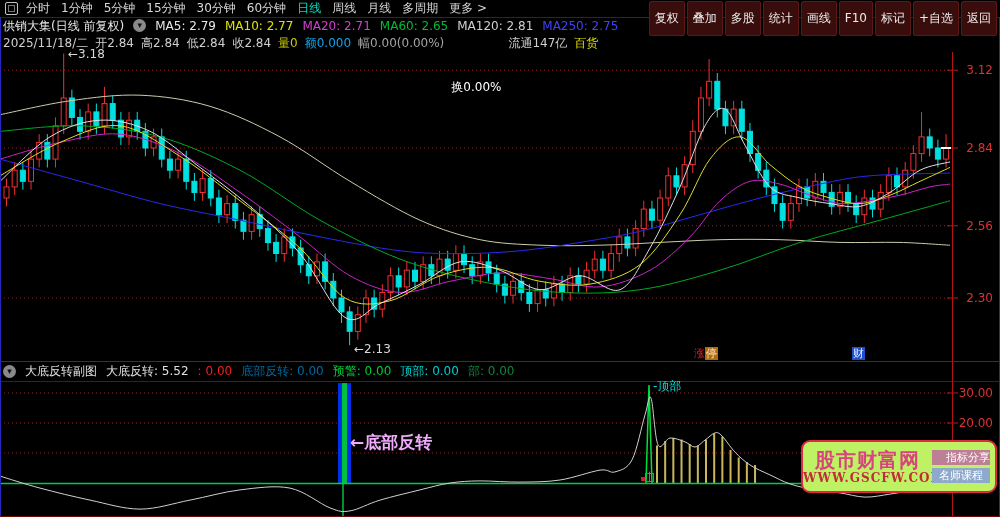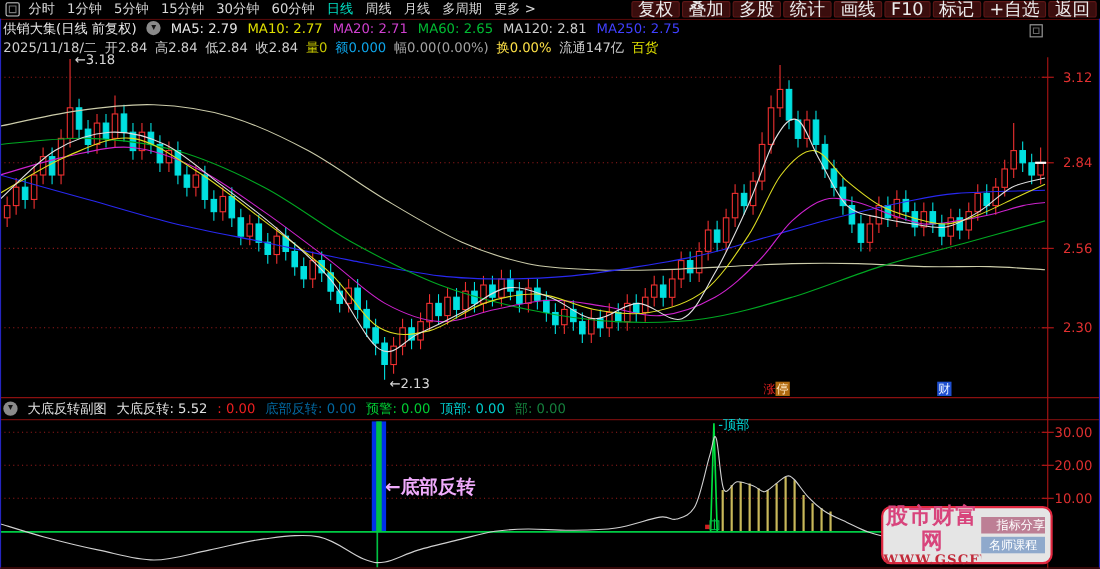--- a/index.html
+++ b/index.html
@@ -6,21 +6,21 @@
   .screen{position:relative;width:1000px;height:517px;background:#000;overflow:hidden;
           font-family:"DejaVu Sans","Liberation Sans",sans-serif;user-select:none}
   
   .menubar{position:absolute;top:0;left:0;width:100%;height:17px;background:#000;z-index:5}
   .winicon{position:absolute;left:5px;top:2px;width:11px;height:11px;border:1px solid #c0c0c0;
            border-radius:2px;box-shadow:inset 0 0 0 2px #000,inset 0 0 0 3px #777}
   .menu-left{position:absolute;left:26px;top:0;display:flex;gap:11px;font-size:12px;
              line-height:17px;color:#d8d8d8;white-space:nowrap}
   .mi.sel{color:#00e0c4}
   .menu-right{position:absolute;right:3px;top:1px;display:flex;gap:2px}
-  .mbtn{font-size:16px;line-height:13px;height:13px;padding:0 5px;background:#3a0d0d;
+  .mbtn{font-size:12px;line-height:13px;height:13px;padding:10px 5px;background:#3a0d0d;
         border:1px solid #5d1717;color:#ececec;border-radius:2px;white-space:nowrap}
   
   .infoline1{position:absolute;left:3px;top:19px;display:flex;gap:9px;font-size:12px;
              line-height:15px;align-items:flex-start;white-space:nowrap;z-index:4;color:#e8e8e8}
   .infoline2{position:absolute;left:3px;top:36px;display:flex;gap:7px;font-size:12px;
              line-height:15px;white-space:nowrap;z-index:4}
   .ddicon{display:inline-block;width:13px;height:13px;border-radius:50%;background:#8a8a8a;
           color:#111;font-size:9px;line-height:13px;text-align:center;flex:0 0 auto}
   .panelicon{position:absolute;left:936px;top:22px;width:10px;height:10px;border:1px solid #999;
              box-shadow:inset 0 0 0 2px #000,inset 0 0 0 3px #666;z-index:4}
@@ -33,21 +33,21 @@
   .zt-ting{background:#b06a10;color:#ffe9c4;padding:0 1px}
   .flag-cai{position:absolute;left:852px;top:347px;font-size:11px;line-height:13px;
             background:#1e4fd0;color:#e8f0ff;padding:0 1px;z-index:3}
   
   .subheader{position:absolute;left:3px;top:364px;display:flex;gap:9px;font-size:12px;
              line-height:15px;align-items:center;white-space:nowrap;z-index:4}
   .sub-label-bottom{position:absolute;left:350px;top:431px;color:#f0abfc;font-size:17px;
                     font-weight:bold;z-index:3}
   .sub-label-top{position:absolute;left:653px;top:378px;color:#00dddd;font-size:12px;z-index:3}
   
-  .watermark{position:absolute;left:801px;top:460px;width:156px;height:53px;background:#e5e5e5;
+  .watermark{position:absolute;left:801px;top:440px;width:196px;height:53px;background:#bef264;
              border:2px solid #e02840;border-radius:9px;display:flex;align-items:center;
              box-sizing:border-box;z-index:6}
   .wm-left{flex:1;text-align:center;overflow:hidden}
   .wm-title{font-size:20px;font-weight:bold;color:#d8447c;letter-spacing:1px;line-height:23px}
   .wm-url{font-family:"DejaVu Serif","Liberation Serif",serif;font-size:12px;font-weight:bold;
           color:#c22b3a;letter-spacing:1px;line-height:13px}
   .wm-right{width:58px;display:flex;flex-direction:column;gap:3px;margin-right:5px}
   .wm-badge1{background:#bd7f95;color:#fff;font-size:11px;line-height:15px;text-align:right}
   .wm-badge2{background:#8fa9cc;color:#fff;font-size:11px;line-height:15px;text-align:center}
 </style>
@@ -98,21 +98,21 @@
 
   <div class="infoline2">
     <span style="color: rgb(207, 207, 207);">2025/11/18/二</span>
     <span style="color: rgb(207, 207, 207);">开2.84</span>
     <span style="color: rgb(207, 207, 207);">高2.84</span>
     <span style="color: rgb(207, 207, 207);">低2.84</span>
     <span style="color: rgb(207, 207, 207);">收2.84</span>
     <span style="color: rgb(200, 200, 0);">量0</span>
     <span style="color: #0ea5e9; text-align: center;">额0.000</span>
     <span style="color: #a3a3a3;">幅0.00(0.00%)</span>
-    <span style="color: #fde047;">换0.00%</span>
+    <span style="color: #ffffff; margin-top: 44px;">换0.00%</span>
     <span style="color: rgb(207, 207, 207);">流通147亿</span>
     <span style="color: rgb(224, 224, 0);">百货</span>
   </div>
 
   <svg id="chart" width="1000" height="517">
       <line x1="0" y1="70.22222222222216" x2="950" y2="70.22222222222216" stroke="#9a1c1c" stroke-dasharray="1,3"></line>
       <line x1="947" y1="70.22222222222216" x2="958" y2="70.22222222222216" stroke="#c01818"></line>
       <text x="993" y="74.22222222222216" text-anchor="end" fill="#e03030" font-size="12">3.12</text>
       <line x1="0" y1="148" x2="950" y2="148" stroke="#9a1c1c" stroke-dasharray="1,3"></line>
       <line x1="947" y1="148" x2="958" y2="148" stroke="#c01818"></line>

